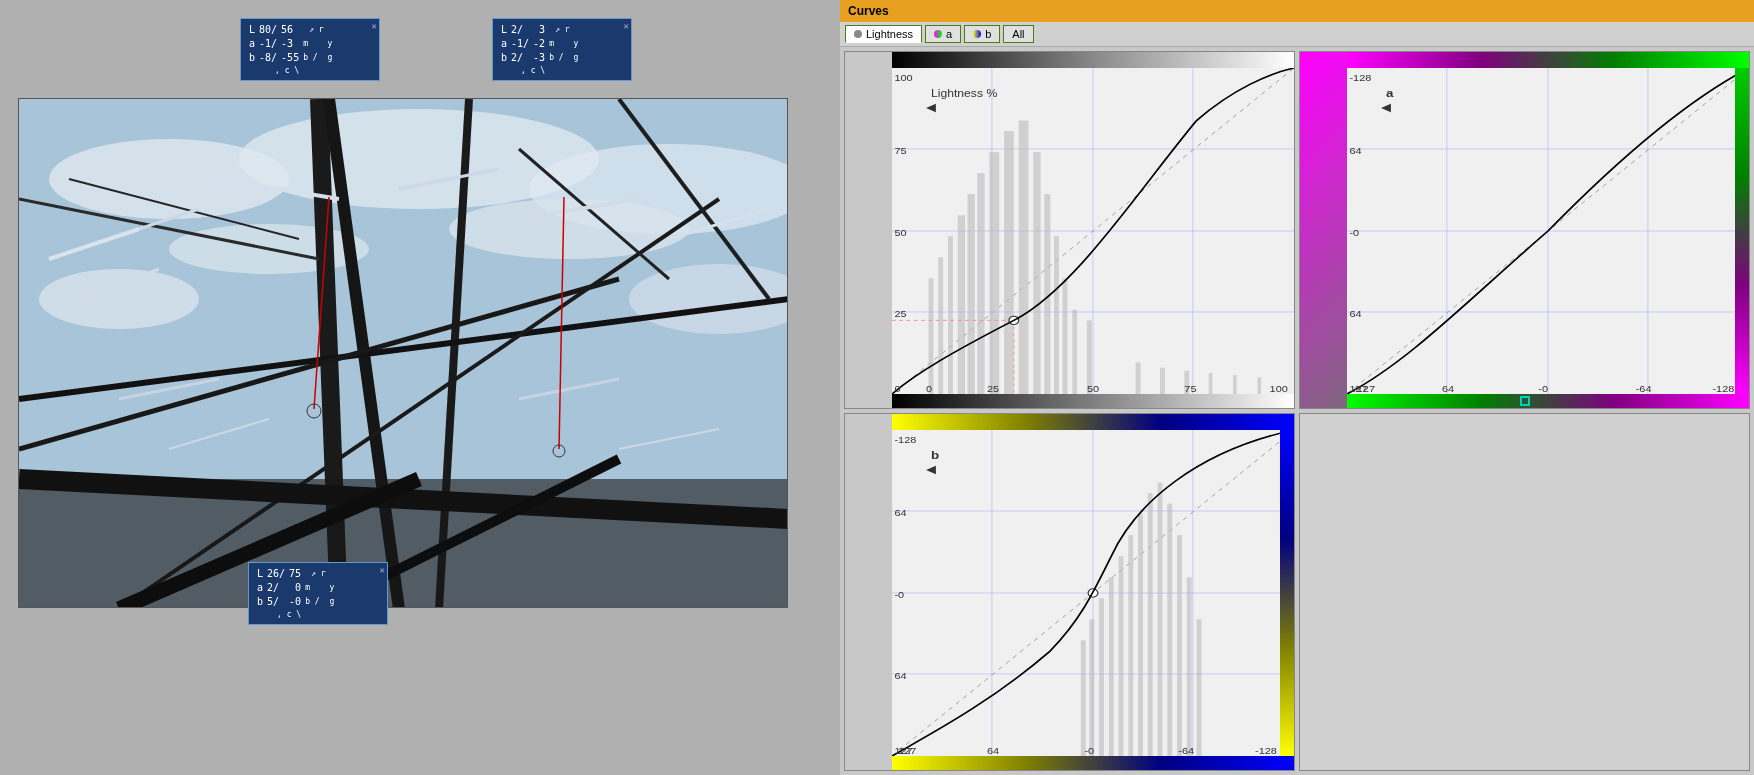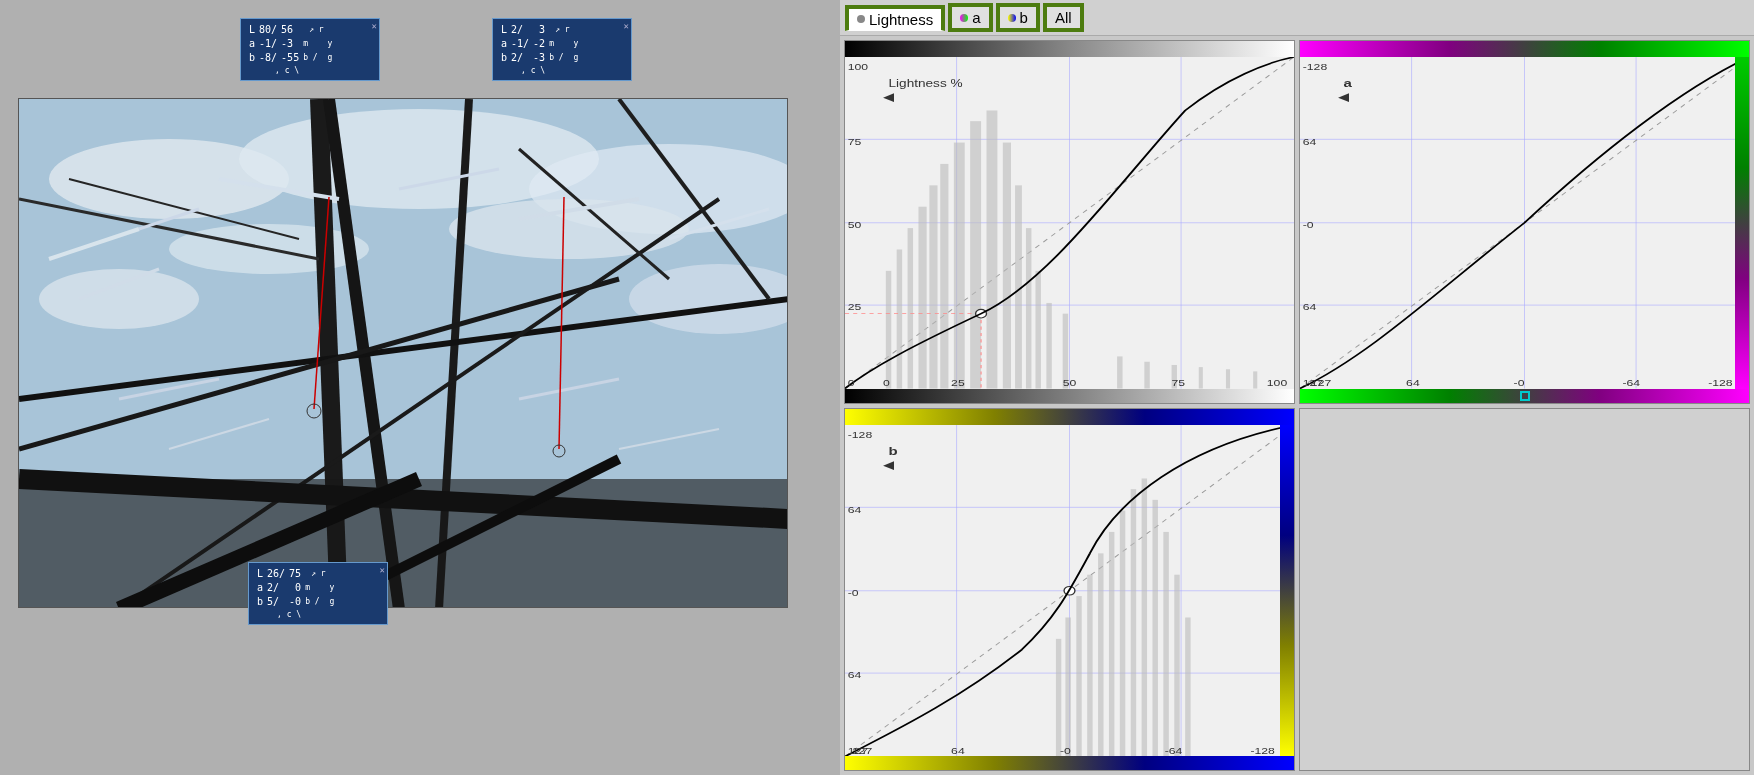--- a/index.html
+++ b/index.html
@@ -96,24 +96,24 @@
       background: #d0d0d0;
       display: flex;
       align-items: center;
       padding: 3px 5px;
       gap: 3px;
       border-bottom: 1px solid #aaa;
     }
 
     .tab {
       padding: 2px 8px;
-      border: 4px solid #4d7c0f;
+      border: 1px solid #4d7c0f;
       background: #e0e0e0;
       cursor: pointer;
-      font-size: 15px;
+      font-size: 11px;
       display: flex;
       align-items: center;
       gap: 4px;
     }
     .tab.active {
       background: #ffffff;
       border-bottom: 1px solid #fff;
     }
     .tab-dot-lightness { width: 8px; height: 8px; background: #888; border-radius: 50%; }
     .tab-dot-a { width: 8px; height: 8px; background: linear-gradient(to right, #ff00ff, #00ff00); border-radius: 50%; }
@@ -128,20 +128,21 @@
       flex: 1;
       padding: 4px;
       gap: 4px;
     }
 
     
     .chart-container {
       position: relative;
       border: 1px solid #888;
       overflow: hidden;
+      padding-left: 47px;
     }
 
     
     .top-gradient-bar {
       height: 16px;
       width: 100%;
       position: relative;
       flex-shrink: 0;
     }
     .a-top-strip {
@@ -307,20 +308,23 @@
             <td colspan="3" style="font-size:8px;text-align:right;">, c \</td>
           </tr>
     </tbody>
       </table>
   </div>
 
 </div>
 
 <div class="right-panel">
 
+  <div class="curves-title">
+    <span>Curves</span>
+  </div>
 
   <div class="tabs-row">
     <div class="tab active">
       <div class="tab-dot-lightness"></div>
       <span>Lightness</span>
     </div>
     <div class="tab">
       <div class="tab-dot-a"></div>
       <span>a</span>
     </div>

